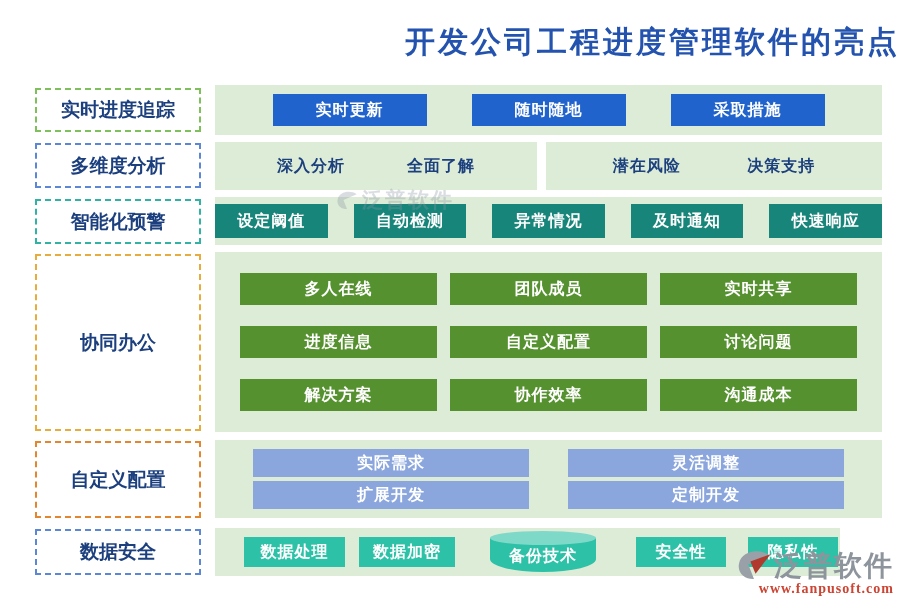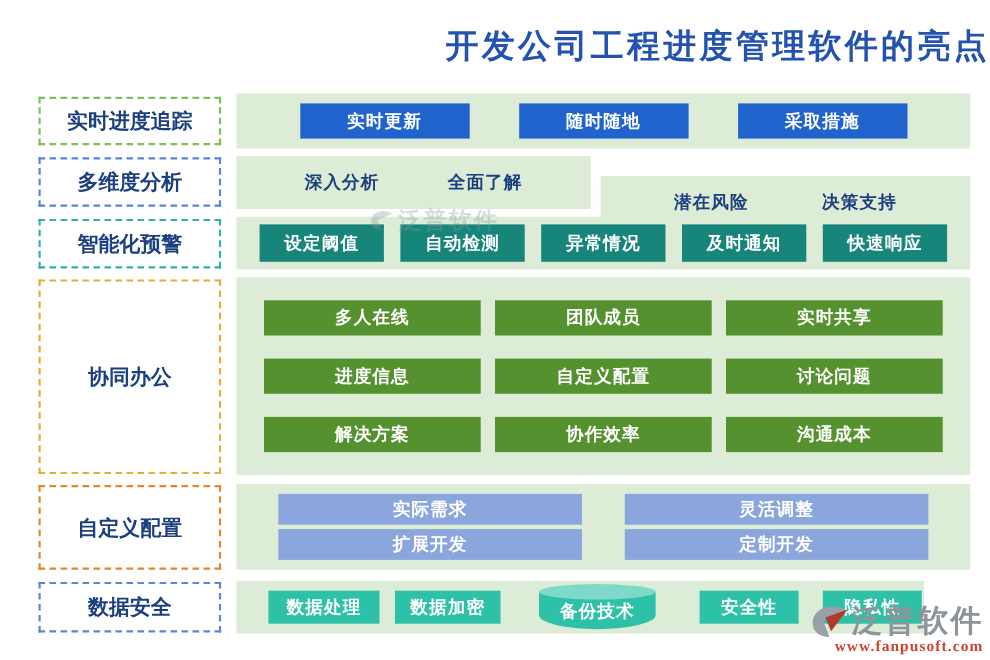--- a/index.html
+++ b/index.html
@@ -16,24 +16,24 @@
   .label-warning{top:199px;height:45px;border-color:var(--dash-teal);}
   .label-collab{top:254px;height:177px;border-color:var(--dash-amber);}
   .label-custom{top:441px;height:77px;border-color:var(--dash-orange);}
   .label-security{top:529px;height:46px;border-color:var(--dash-blue);}
   
   .band{position:absolute;background:var(--band-bg);box-sizing:border-box;}
   .band-tracking{left:215px;top:85px;width:667px;height:50px;
                  display:flex;align-items:center;justify-content:center;gap:45px;}
   .band-analysis-a{left:215px;top:142px;width:322px;height:48px;
                  display:flex;align-items:center;justify-content:space-evenly;}
-  .band-analysis-b{left:546px;top:160px;width:336px;height:48px;
+  .band-analysis-b{left:546px;top:142px;width:336px;height:48px;
                  display:flex;align-items:center;justify-content:space-evenly;}
   .band-warning{left:215px;top:197px;width:667px;height:48px;
-                 display:flex;align-items:center;justify-content:center;gap:15px;}
+                 display:flex;align-items:center;justify-content:center;gap:26px;}
   .band-collab{left:215px;top:252px;width:667px;height:180px;
                  display:flex;flex-wrap:wrap;justify-content:center;align-content:center;gap:21px 13px;}
   .band-custom{left:215px;top:440px;width:667px;height:78px;
                  display:flex;flex-wrap:wrap;justify-content:center;align-content:center;gap:4px 39px;}
   .band-security{left:215px;top:528px;width:625px;height:48px;
                  display:flex;align-items:center;}
   
   .btn{display:flex;align-items:center;justify-content:center;color:#fff;
        font-weight:bold;font-size:16px;letter-spacing:1px;box-sizing:border-box;}
   .btn-blue{width:154px;height:32px;background:var(--blue-btn);}

